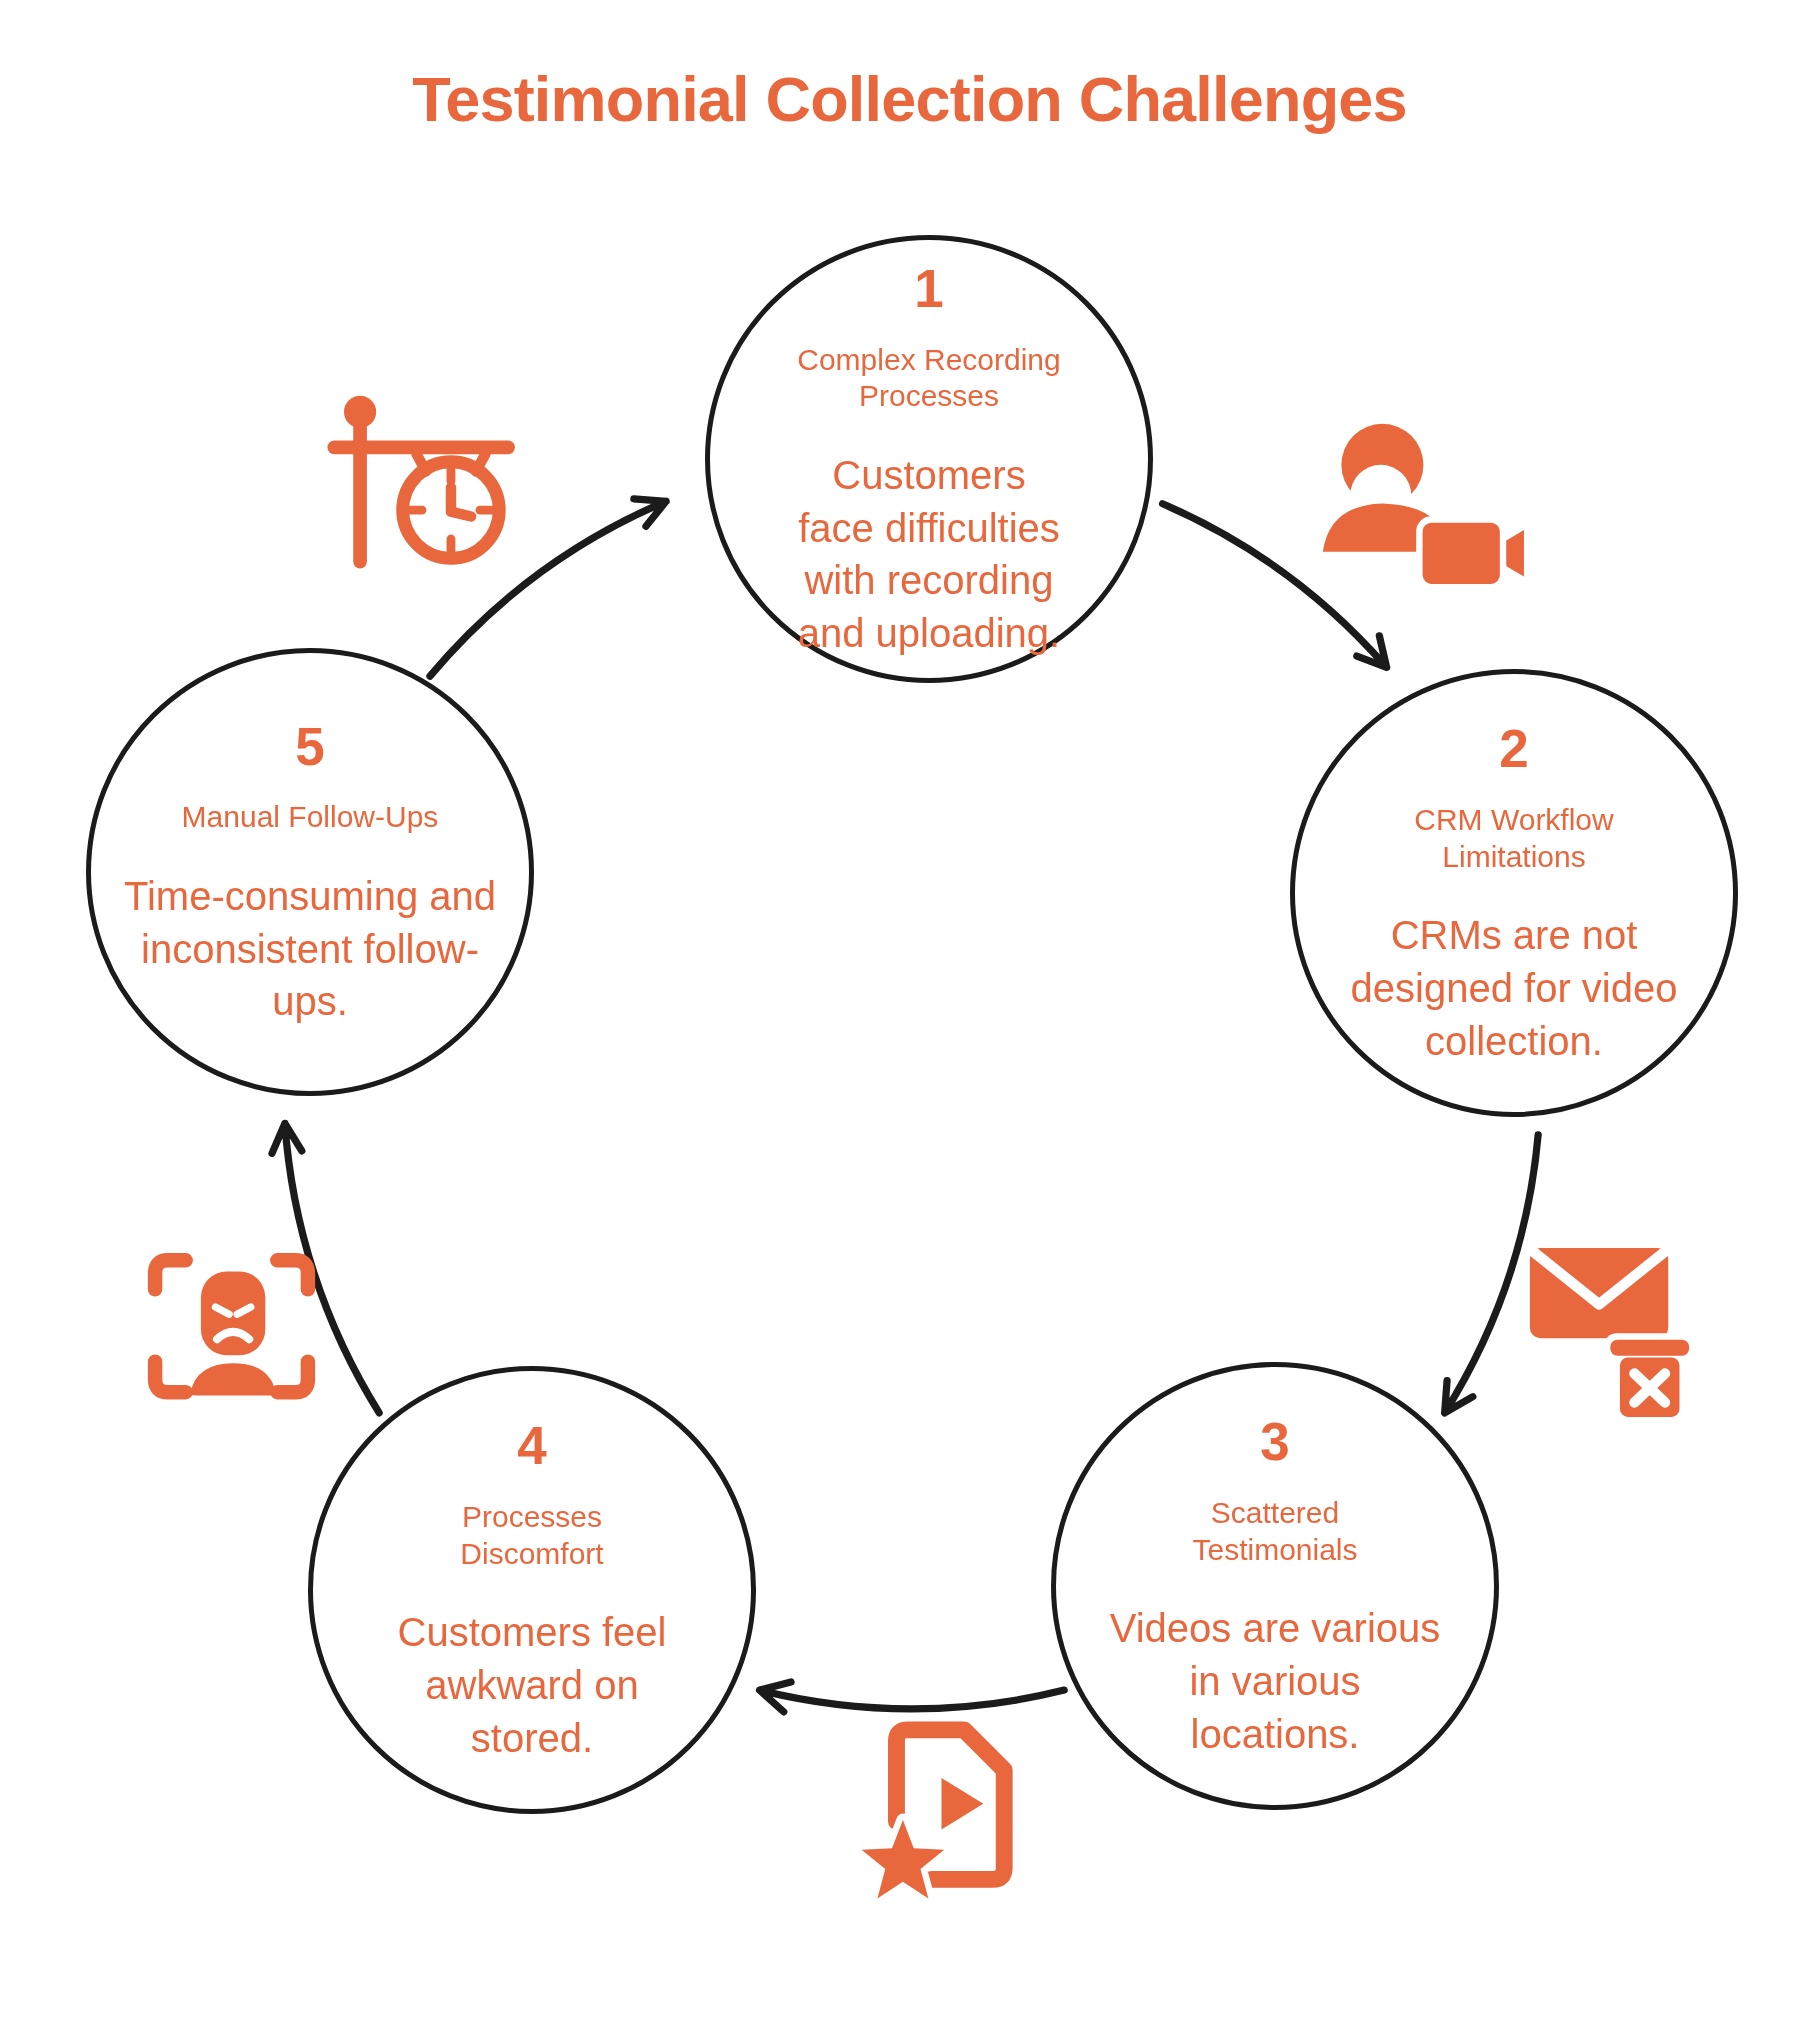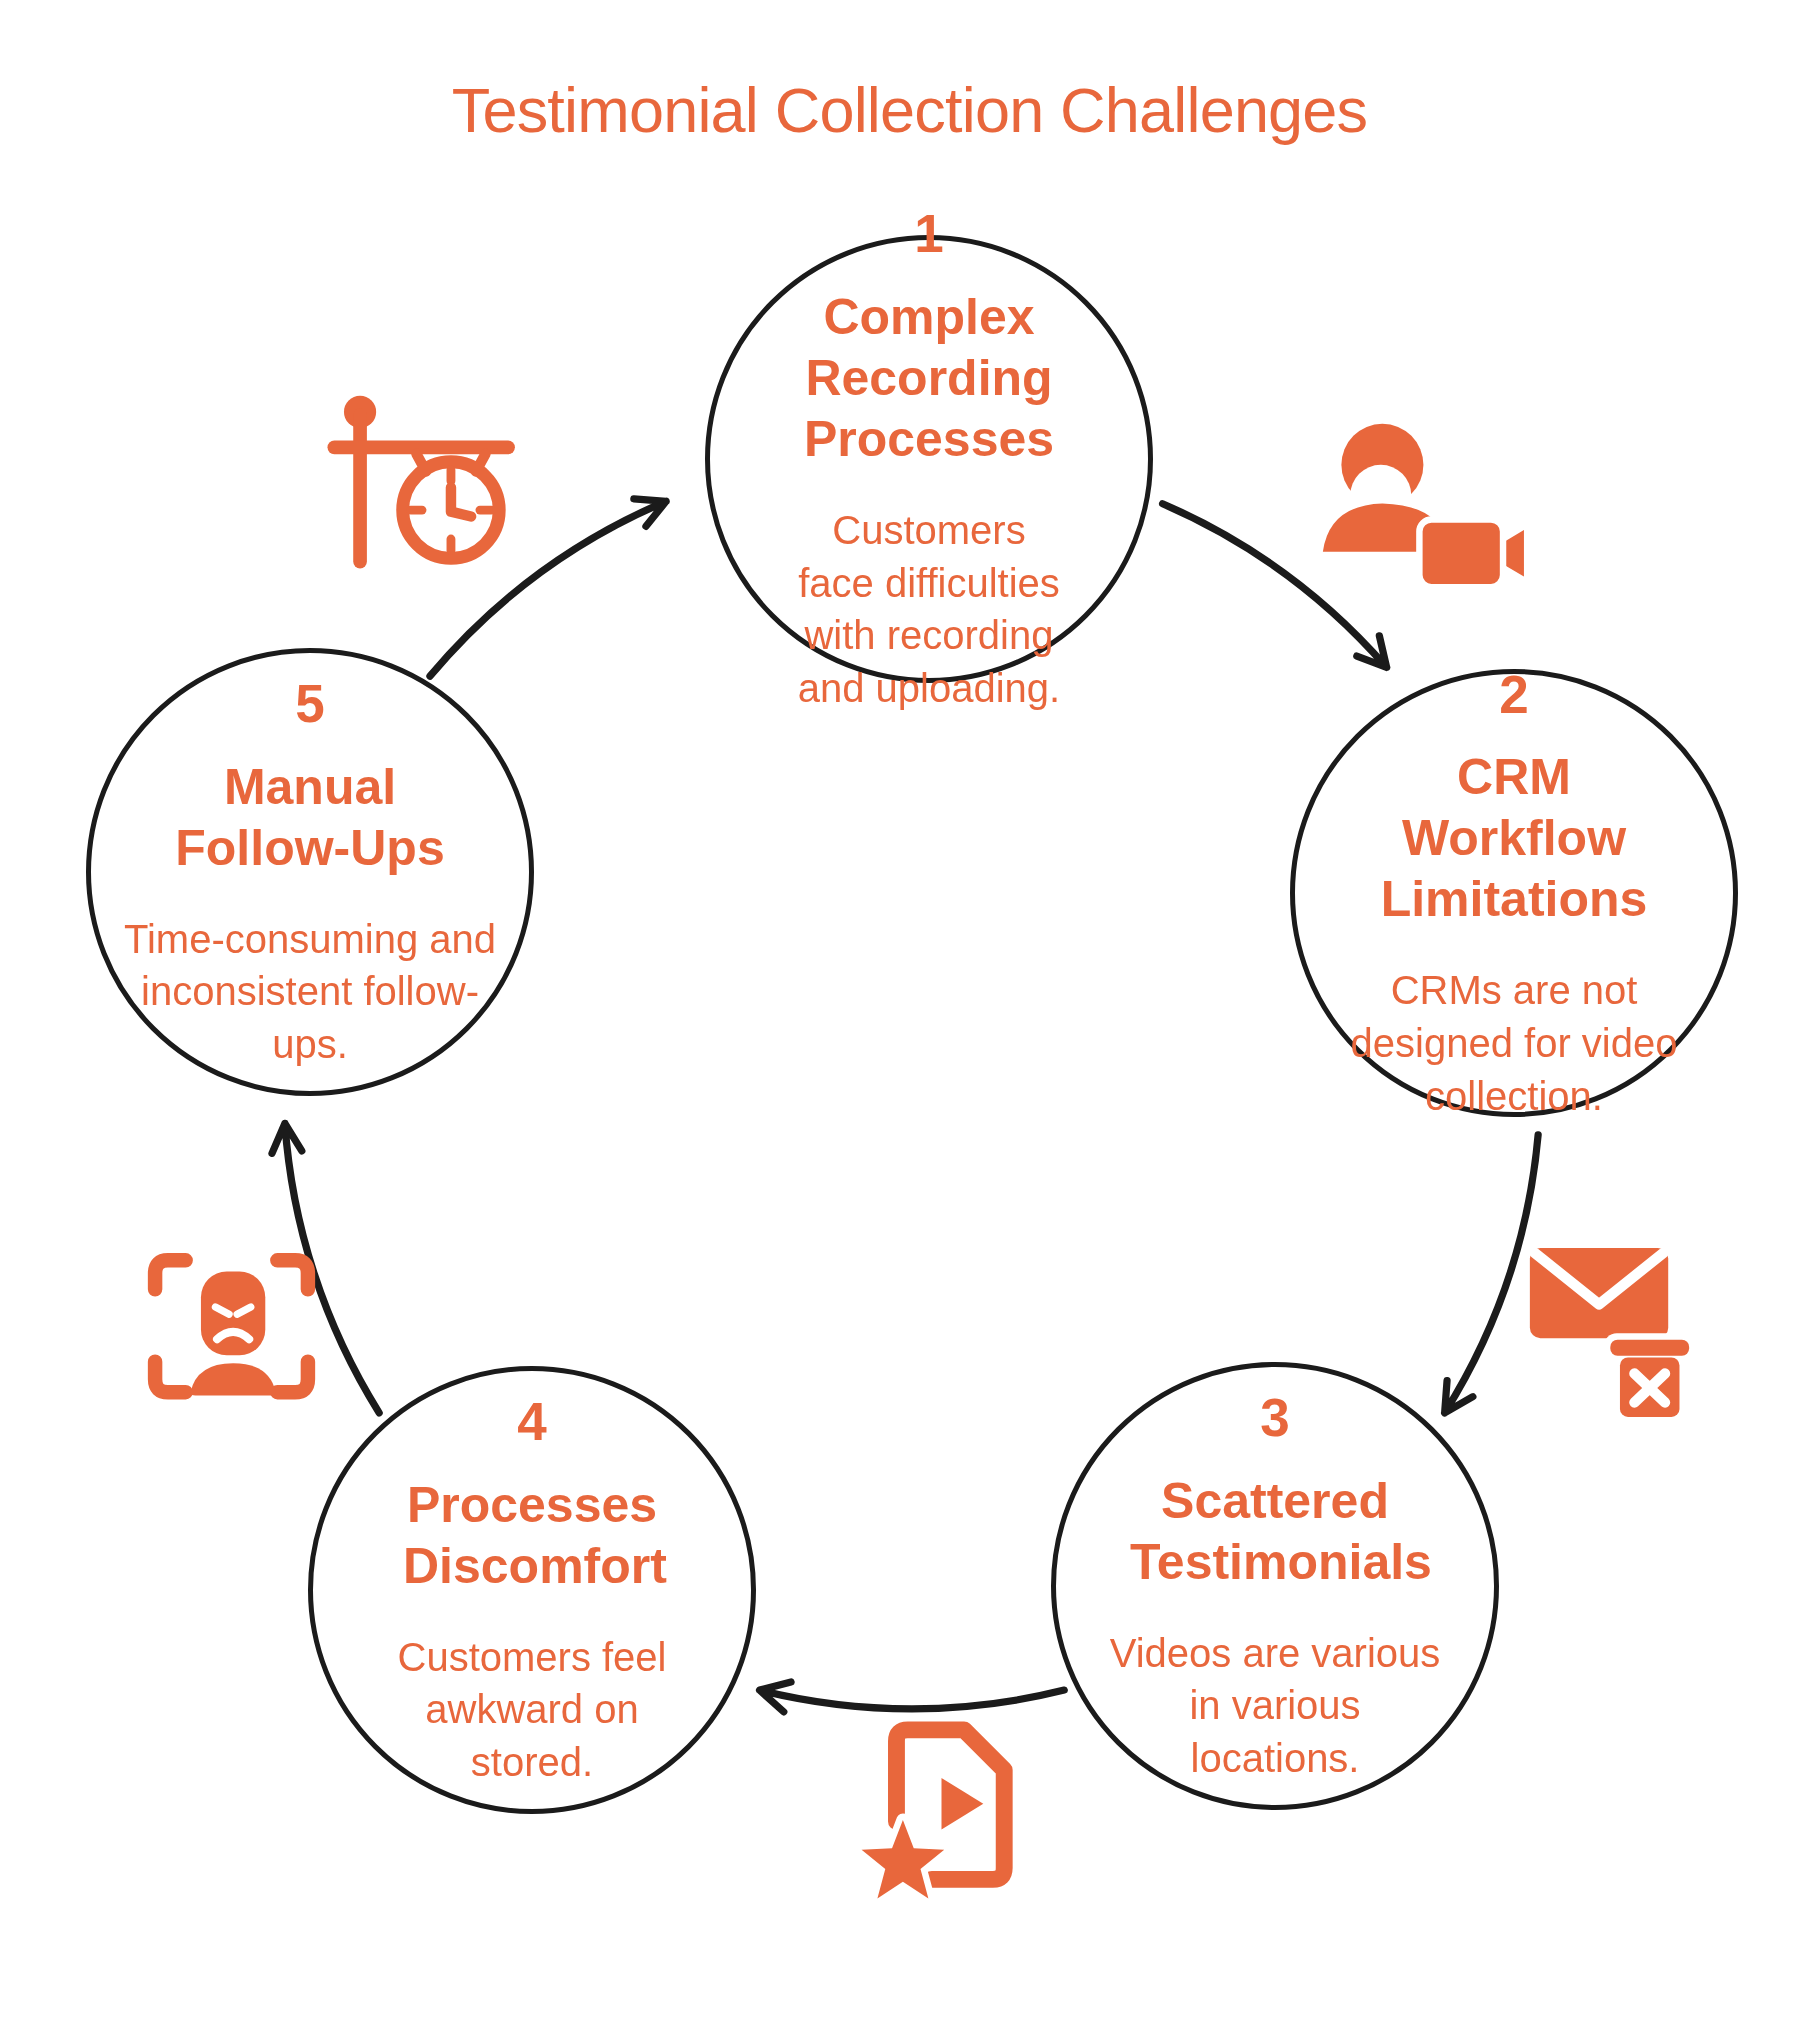--- a/index.html
+++ b/index.html
@@ -10,46 +10,46 @@
   #canvas{
     position:relative;
     width:1819px;
     height:2031px;
     background:#ffffff;
     overflow:hidden;
     font-family:"Liberation Sans",sans-serif;
   }
   .page-title{
     position:absolute;
-    top:74px;
+    top:63px;
     left:0;
     width:100%;
     text-align:center;
     font-size:63px;
-    font-weight:normal;
+    font-weight:bold;
     color:var(--accent);
     letter-spacing:-0.8px;
   }
   .circle{
     position:absolute;
     width:448px;
     height:448px;
     box-sizing:border-box;
     border:5.6px solid var(--line);
     border-radius:50%;
     background:#fff;
     display:flex;
     flex-direction:column;
     align-items:center;
     justify-content:center;
     text-align:center;
     color:var(--accent);
   }
   .num{font-size:53px;font-weight:bold;margin-bottom:22.6px;}
-  .heading{font-size:50px;font-weight:bold;line-height:1.22;margin-bottom:34px;}
+  .heading{font-size:30px;font-weight:normal;line-height:1.22;margin-bottom:34px;}
   .desc{font-size:40px;line-height:1.32;}
   #c1{left:705px;top:235px;}
   #c2{left:1290px;top:669px;}
   #c3{left:1051px;top:1362px;}
   #c4{left:308px;top:1366px;}
   #c5{left:86px;top:648px;}
   #c1 .heading{max-width:363px;}
   #c1 .desc{max-width:270px;}
   #c2 .heading{max-width:339px;}
   #c2 .desc{max-width:383px;}

